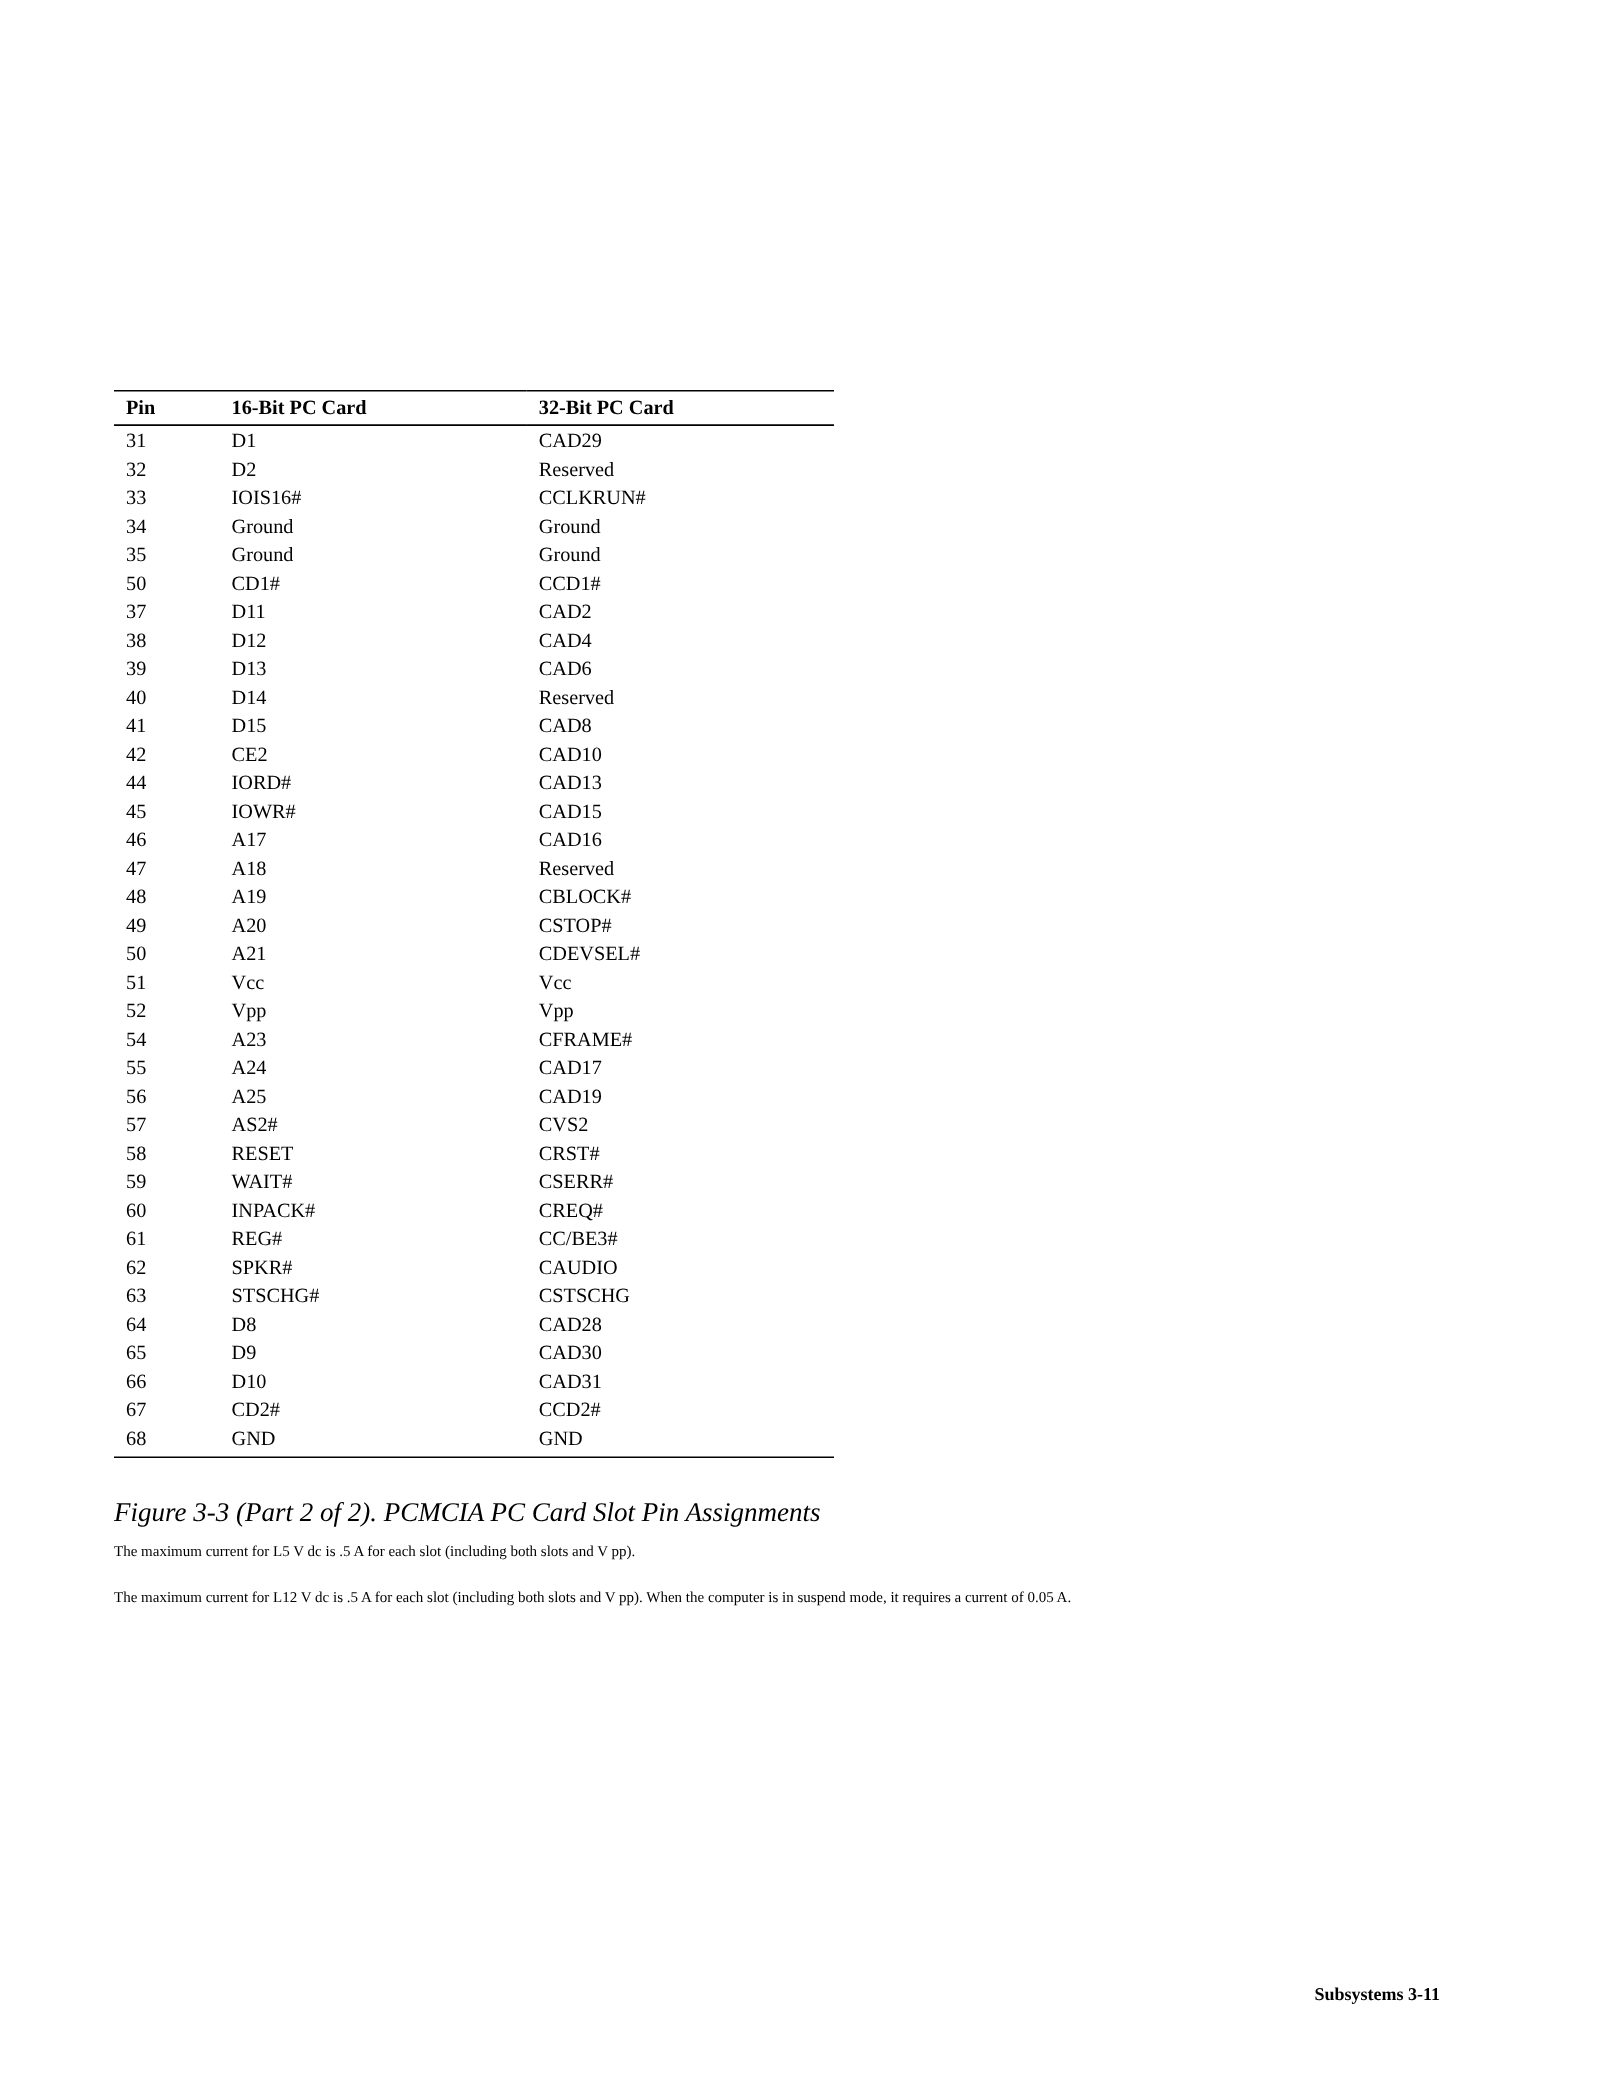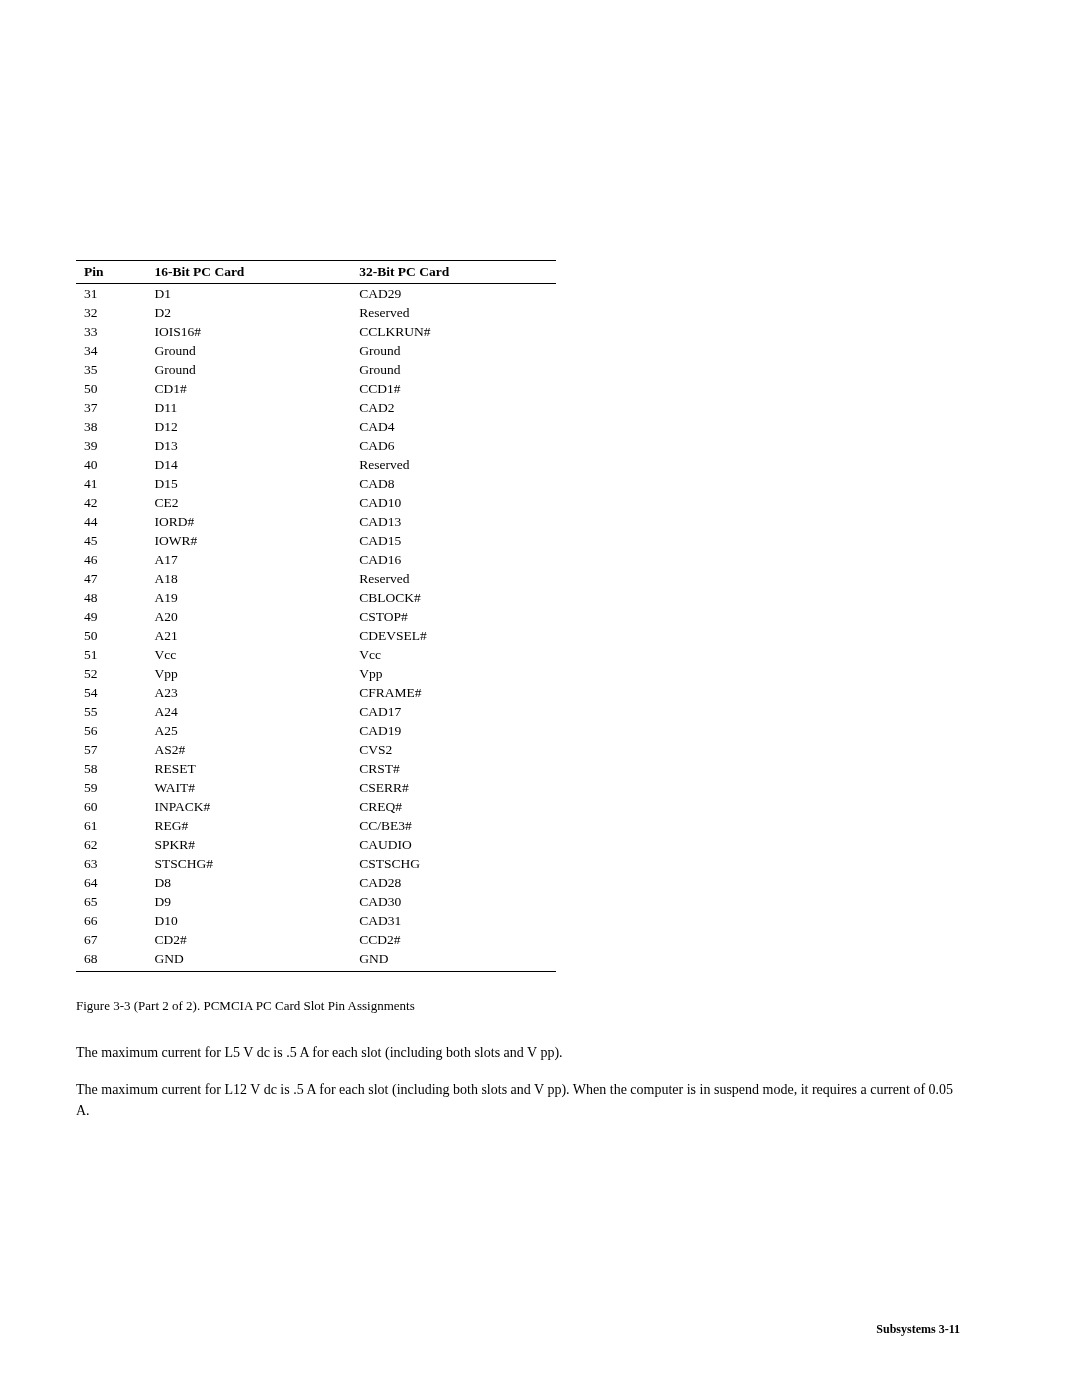--- a/index.html
+++ b/index.html
@@ -59,27 +59,28 @@
     }
     table tbody tr:last-child td {
       padding-bottom: 4px;
     }
     .table-bottom-border {
       border-bottom: 1.5px solid #000;
       width: 480px;
       height: 0;
     }
     .figure-caption {
-      font-size: 13px;
+      font-size: 18px;
       margin-top: 8px;
-      margin-bottom: 28px;
+      margin-bottom: 8px;
+      font-style: italic;
       width: 100%;
     }
     .body-text {
-      font-size: 14px;
+      font-size: 10px;
       line-height: 1.5;
       margin-bottom: 16px;
       width: 100%;
     }
     .footer {
       margin-top: auto;
       width: 100%;
       display: flex;
       justify-content: flex-end;
       padding-top: 40px;

